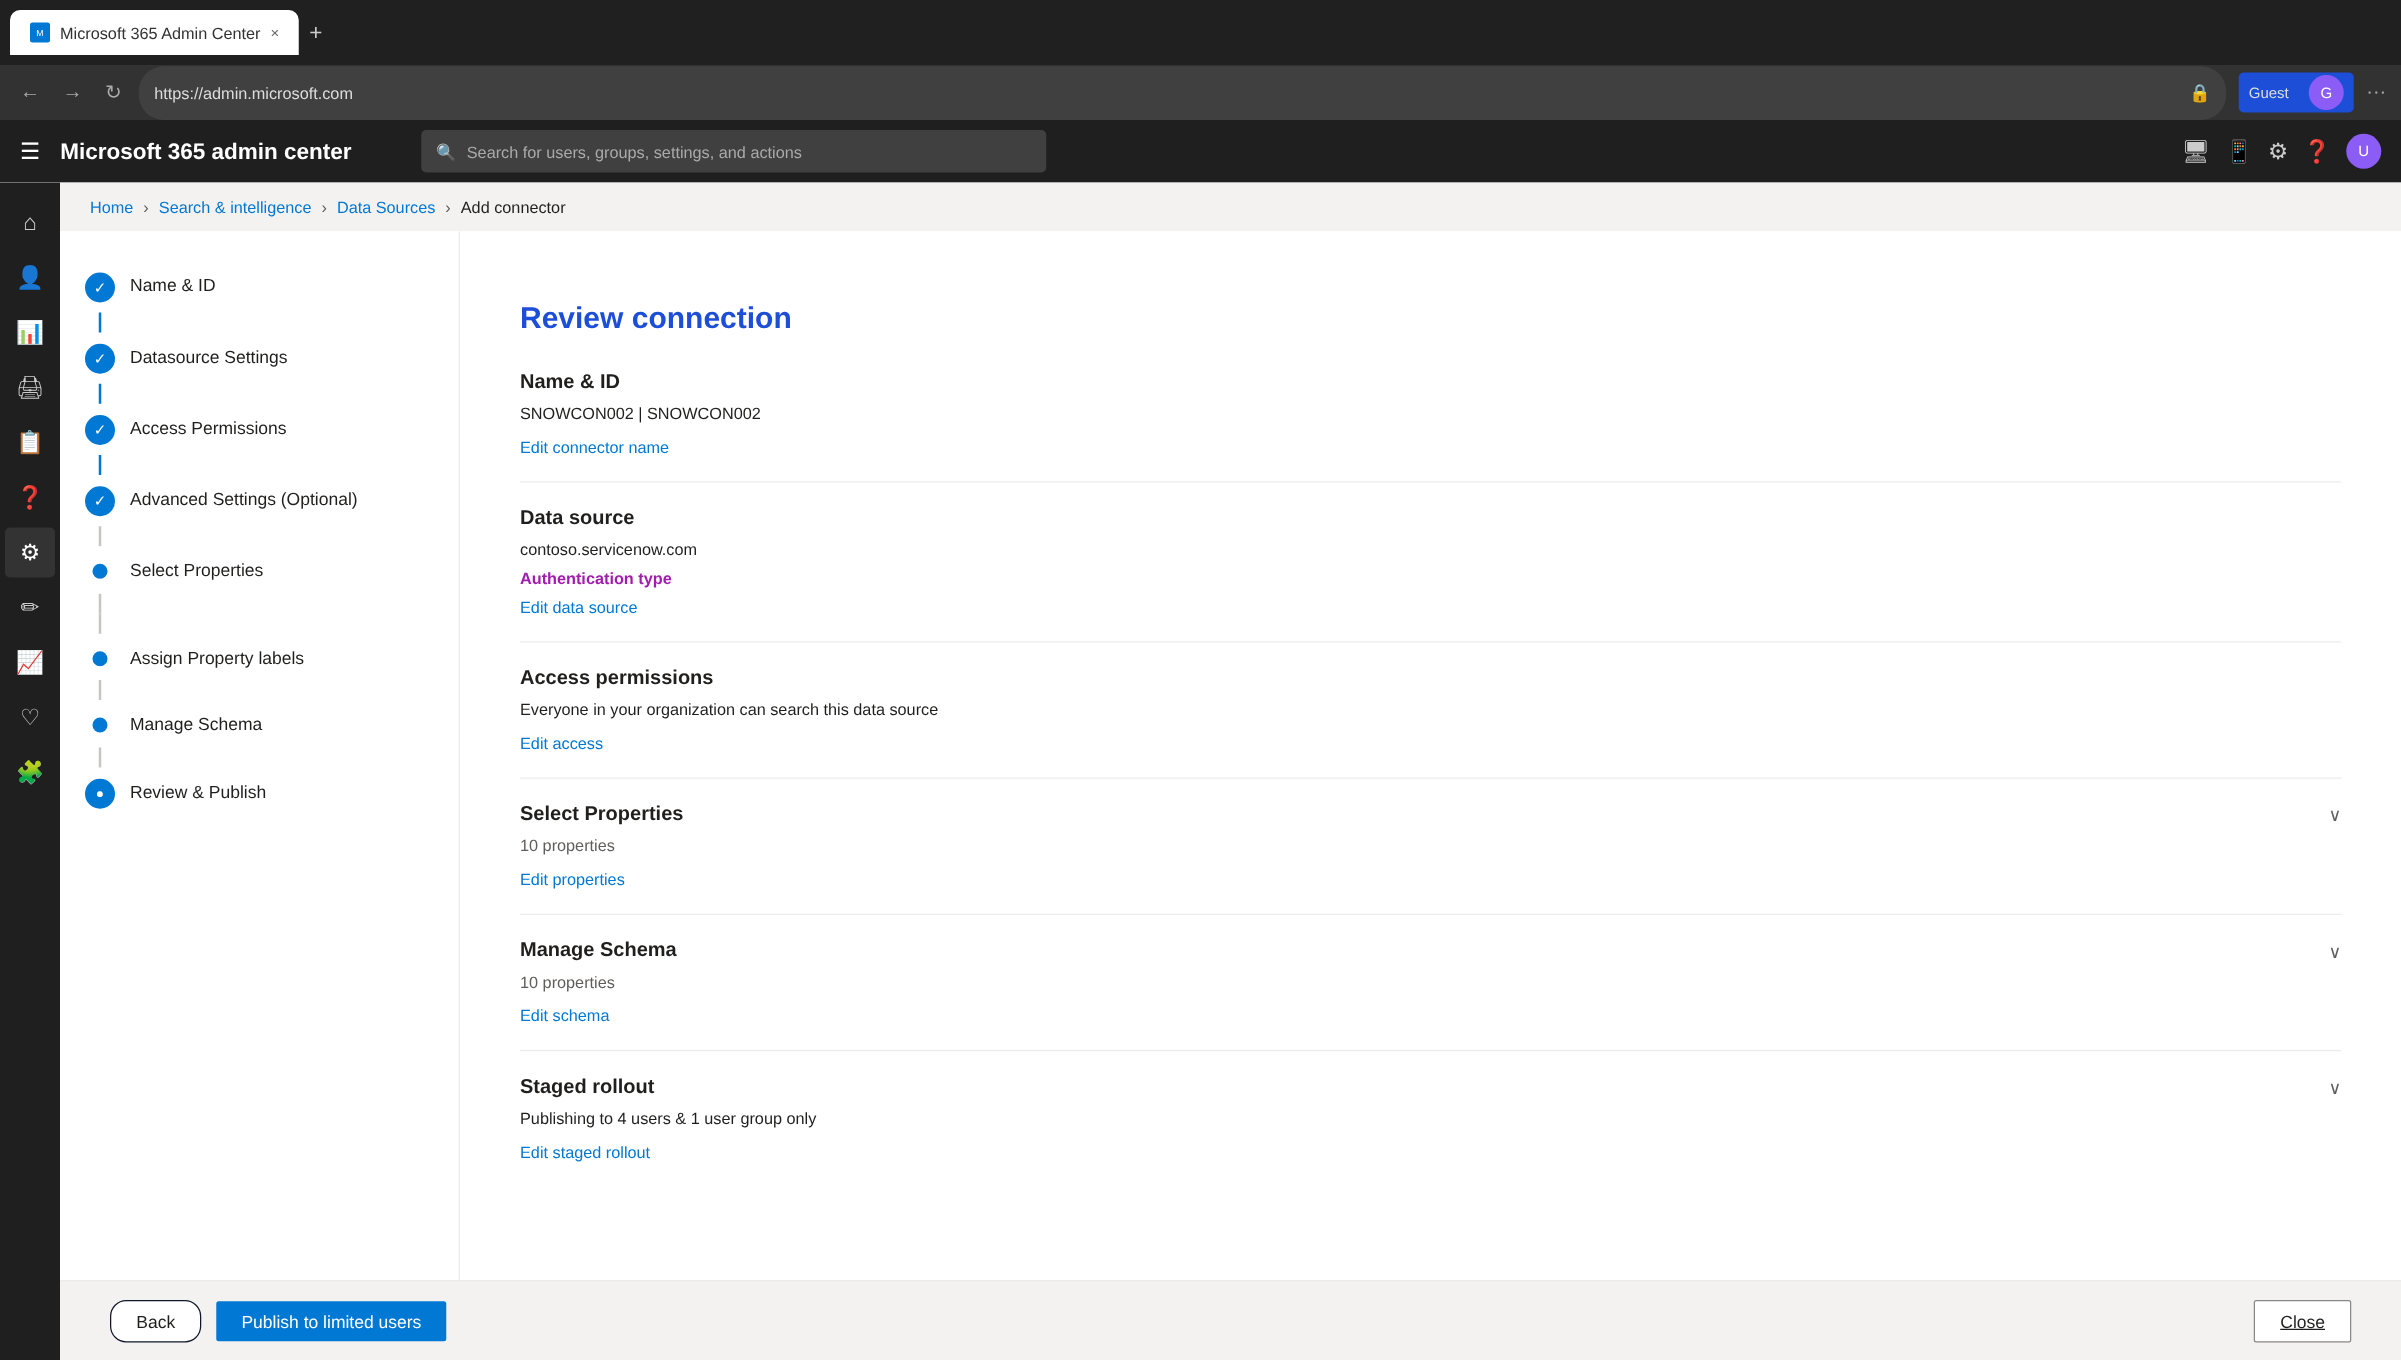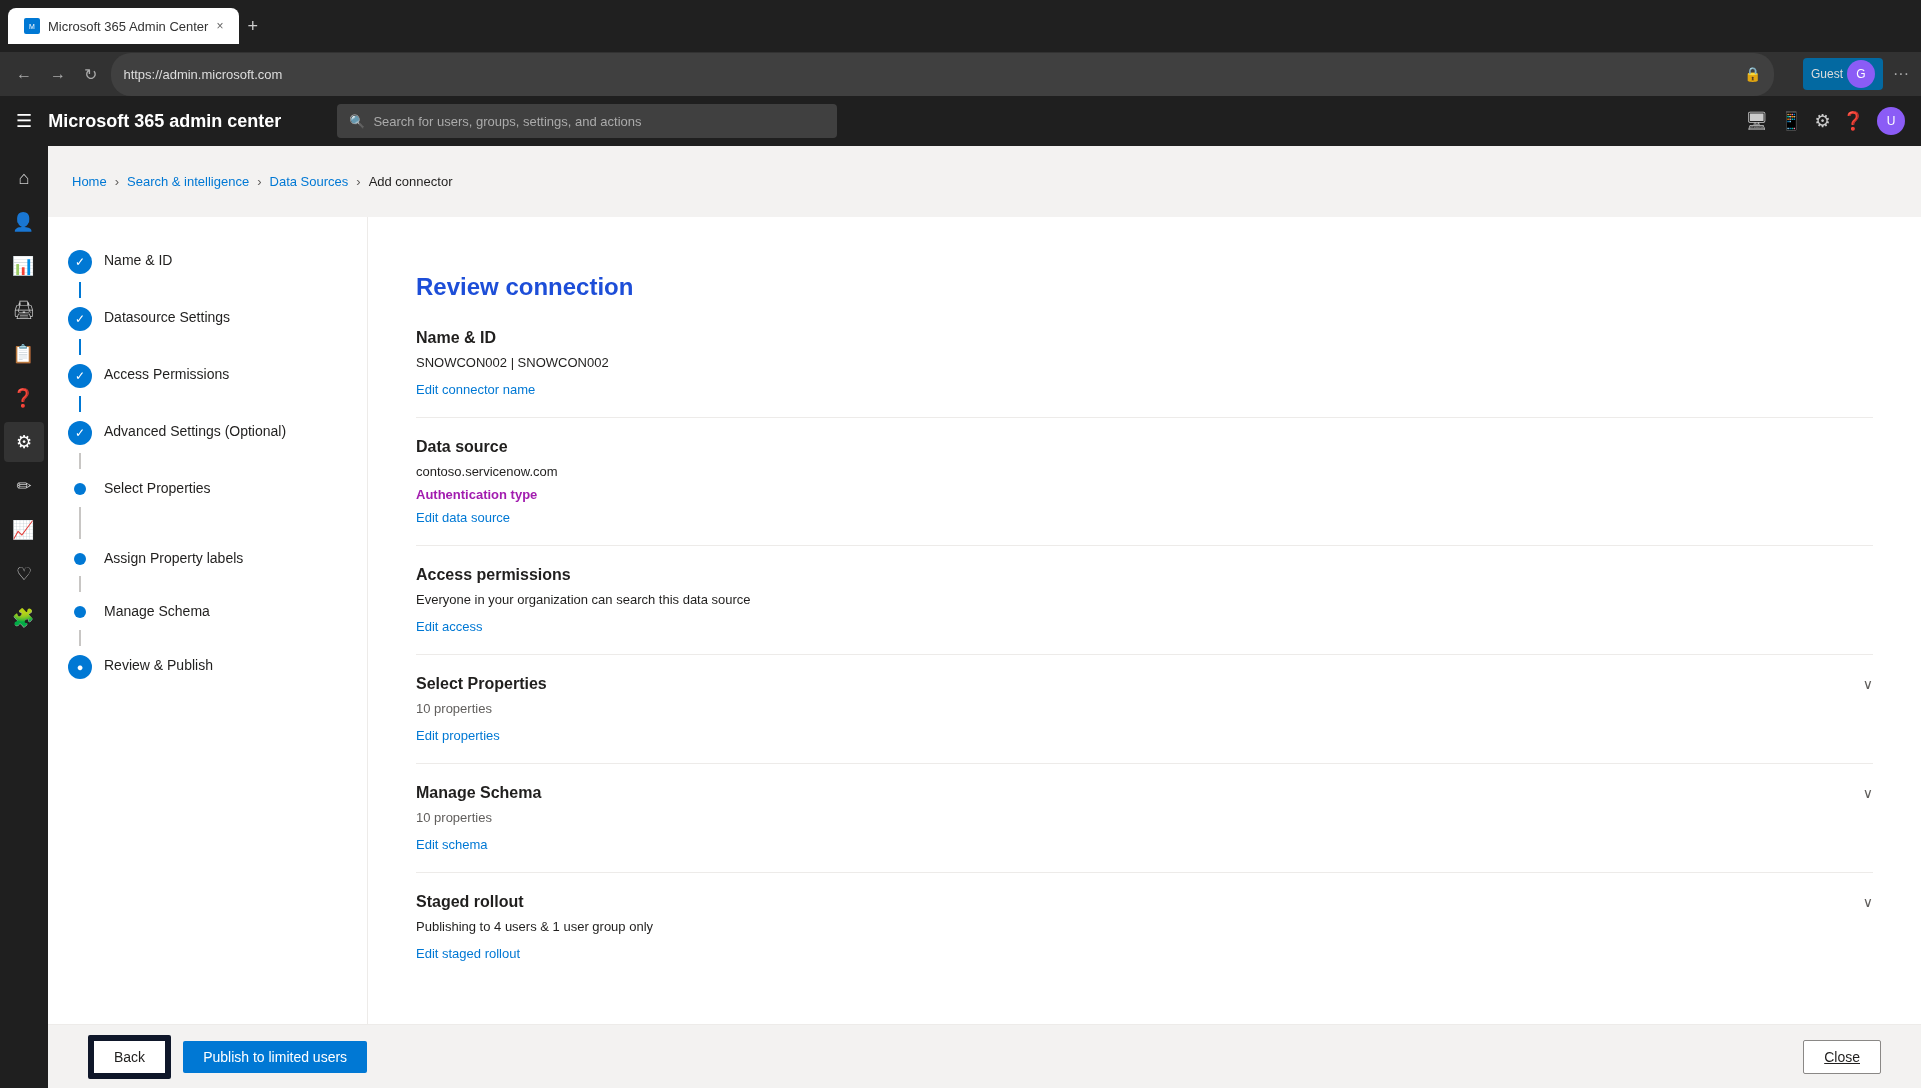--- a/index.html
+++ b/index.html
@@ -11,21 +11,21 @@
     .tab-favicon { width: 16px; height: 16px; background: #0078d4; border-radius: 2px; display: flex; align-items: center; justify-content: center; }
     .tab-close { margin-left: auto; color: #666; cursor: pointer; font-size: 12px; }
     .new-tab-btn { color: #ccc; font-size: 18px; cursor: pointer; }
     
     
     .address-bar-row { background: #323232; height: 44px; display: flex; align-items: center; padding: 0 12px; gap: 10px; }
     .nav-btn { color: #aaa; font-size: 16px; cursor: pointer; padding: 4px; background: none; border: none; }
     .address-bar { flex: 1; background: #404040; border-radius: 20px; height: 43px; display: flex; align-items: center; padding: 0 12px; color: #ddd; font-size: 13px; }
     .address-bar-icons { display: flex; align-items: center; gap: 8px; margin-left: auto; }
     .addr-icon { color: #aaa; font-size: 14px; cursor: pointer; }
-    .guest-btn { background: #0369a1; border-radius: 4px; padding: 2px 8px; color: #ddd; font-size: 12px; display: flex; align-items: center; gap: 4px; cursor: pointer; margin-left: 19px; }
+    .guest-btn { background: #1d4ed8; border-radius: 4px; padding: 2px 8px; color: #ddd; font-size: 12px; display: flex; align-items: center; gap: 16px; cursor: pointer; }
     .avatar-circle { width: 28px; height: 28px; border-radius: 50%; background: #8b5cf6; display: flex; align-items: center; justify-content: center; color: white; font-size: 12px; }
     .ellipsis-btn { color: #aaa; font-size: 16px; cursor: pointer; }
 
     
     .app-shell { display: flex; flex-direction: column; height: calc(1088px - 96px); background: #fff; }
 
     
     .top-bar { background: #1f1f1f; height: 50px; display: flex; align-items: center; padding: 0 16px; gap: 16px; }
     .hamburger { color: #fff; font-size: 18px; cursor: pointer; }
     .app-title { color: #fff; font-size: 18px; font-weight: 600; }
@@ -37,21 +37,21 @@
 
     
     .icon-sidebar { width: 48px; background: #1f1f1f; display: flex; flex-direction: column; align-items: center; padding-top: 12px; gap: 4px; }
     .icon-sidebar-item { width: 40px; height: 40px; display: flex; align-items: center; justify-content: center; color: #ccc; font-size: 18px; cursor: pointer; border-radius: 4px; }
     .icon-sidebar-item.settings-active { color: #fff; background: #333; }
 
     
     .content-area { flex: 1; display: flex; flex-direction: column; overflow: hidden; background: #f3f2f1; }
 
     
-    .breadcrumb { background: #f3f2f1; padding: 28px 24px; display: flex; align-items: center; gap: 8px; font-size: 13px; color: #605e5c; text-align: right; }
+    .breadcrumb { background: #f3f2f1; padding: 12px 24px; display: flex; align-items: center; gap: 8px; font-size: 13px; color: #605e5c; text-align: right; }
     .breadcrumb a { color: #0078d4; text-decoration: none; }
     .breadcrumb-sep { color: #605e5c; }
     .breadcrumb-current { color: #201f1e; font-weight: 500; }
 
     
     .page-content { display: flex; flex: 1; overflow: hidden; background: #fff; }
 
     
     .step-sidebar { width: 320px; background: #fff; border-right: 1px solid #edebe9; padding: 24px 20px; overflow-y: auto; }
     .step-item { display: flex; align-items: flex-start; gap: 12px; padding: 8px 0; cursor: pointer; }
@@ -72,21 +72,21 @@
     .section-header { display: flex; align-items: center; justify-content: space-between; margin-bottom: 8px; }
     .section-title { font-size: 16px; font-weight: 600; color: #201f1e; }
     .chevron-btn { background: none; border: none; cursor: pointer; color: #605e5c; font-size: 14px; }
     .field-name { font-size: 13px; font-weight: 600; color: #a21caf; margin-bottom: 4px; }
     .field-value { font-size: 13px; color: #201f1e; margin-bottom: 8px; }
     .edit-link { font-size: 13px; color: #0078d4; cursor: pointer; text-decoration: none; display: inline-block; margin-top: 4px; }
     .prop-count { font-size: 13px; color: #605e5c; margin-bottom: 8px; }
 
     
     .bottom-bar { height: 64px; background: #f3f2f1; border-top: 1px solid #edebe9; display: flex; align-items: center; padding: 0 40px; gap: 12px; }
-    .btn-back { background: #fff; border: 6px solid #0f172a; color: #201f1e; padding: 8px 20px; border-radius: 2px; font-size: 14px; cursor: pointer; }
+    .btn-back { background: #fff; border: 1px solid #0f172a; color: #201f1e; padding: 8px 20px; border-radius: 13px; font-size: 14px; cursor: pointer; }
     .btn-publish { background: #0078d4; border: none; color: #fff; padding: 8px 20px; border-radius: 2px; font-size: 14px; cursor: pointer; font-weight: 500; }
     .btn-close { background: #fff; border: 1px solid #8a8886; color: #201f1e; padding: 8px 20px; border-radius: 2px; font-size: 14px; cursor: pointer; margin-left: auto; text-decoration: underline; }
   </style>
 </head>
 <body>
 
 <div class="browser-chrome">
   <div class="browser-tab">
     <div class="tab-favicon">
       <svg width="10" height="10" viewBox="0 0 10 10">

